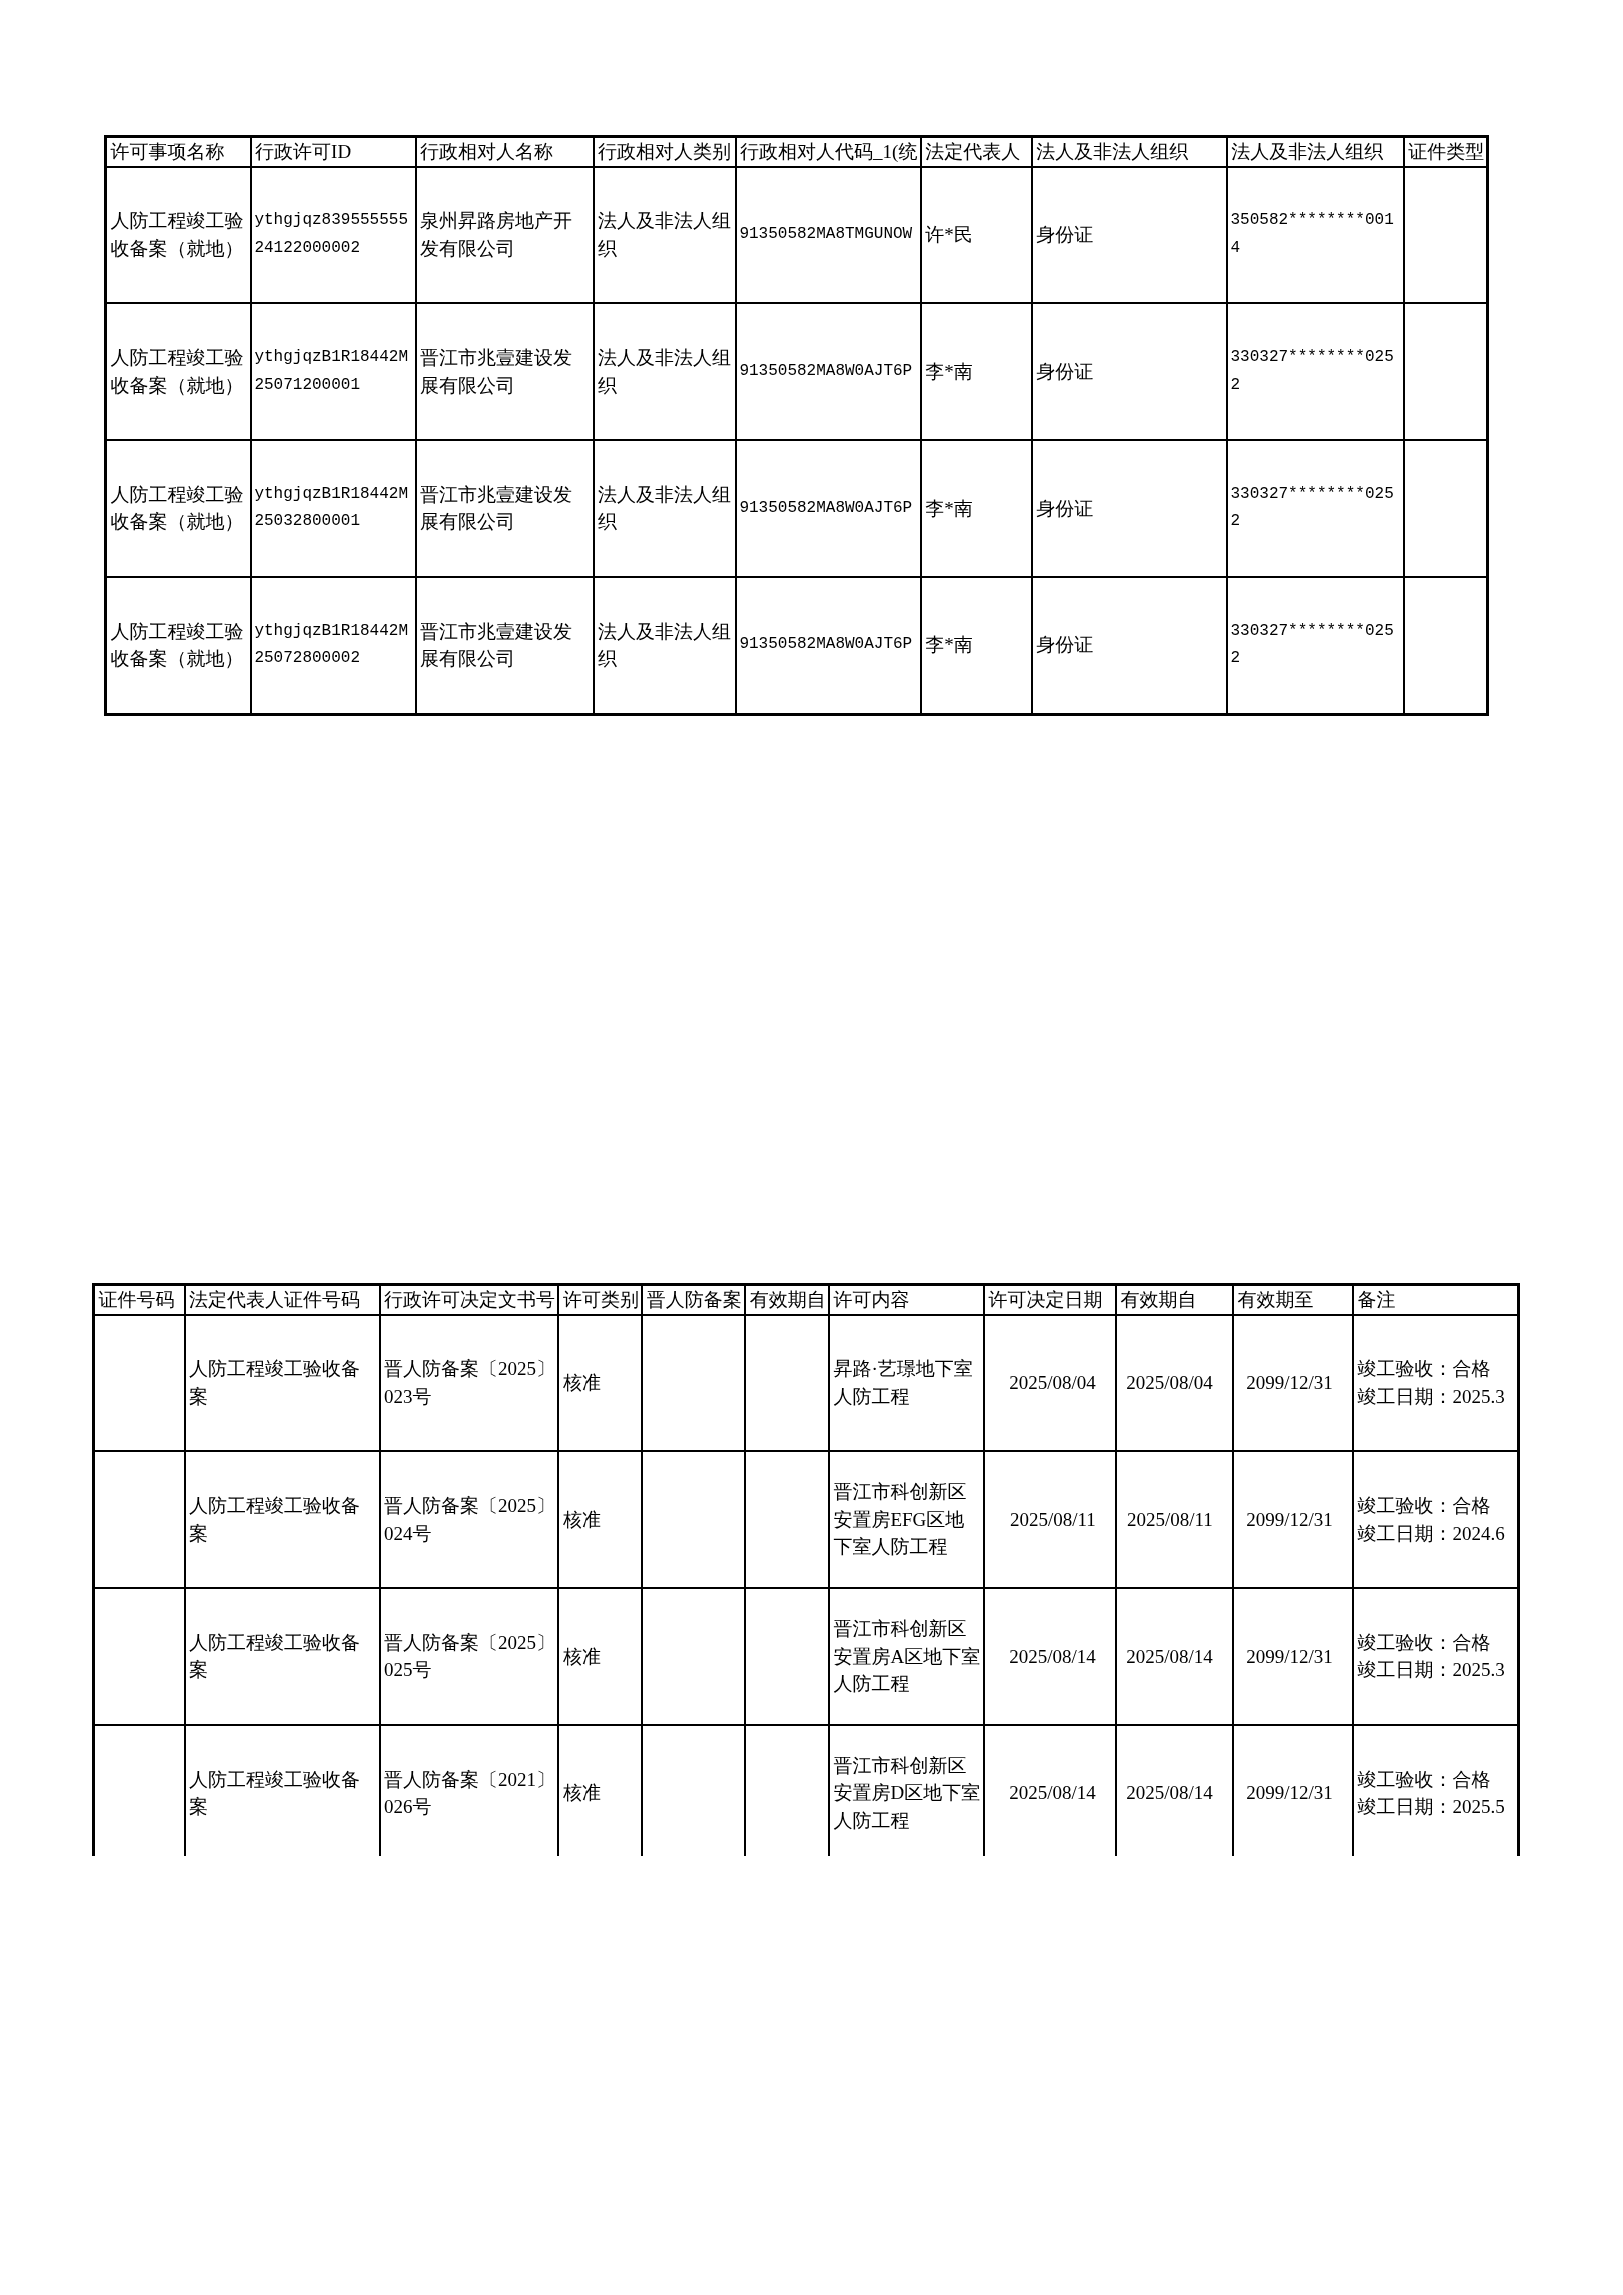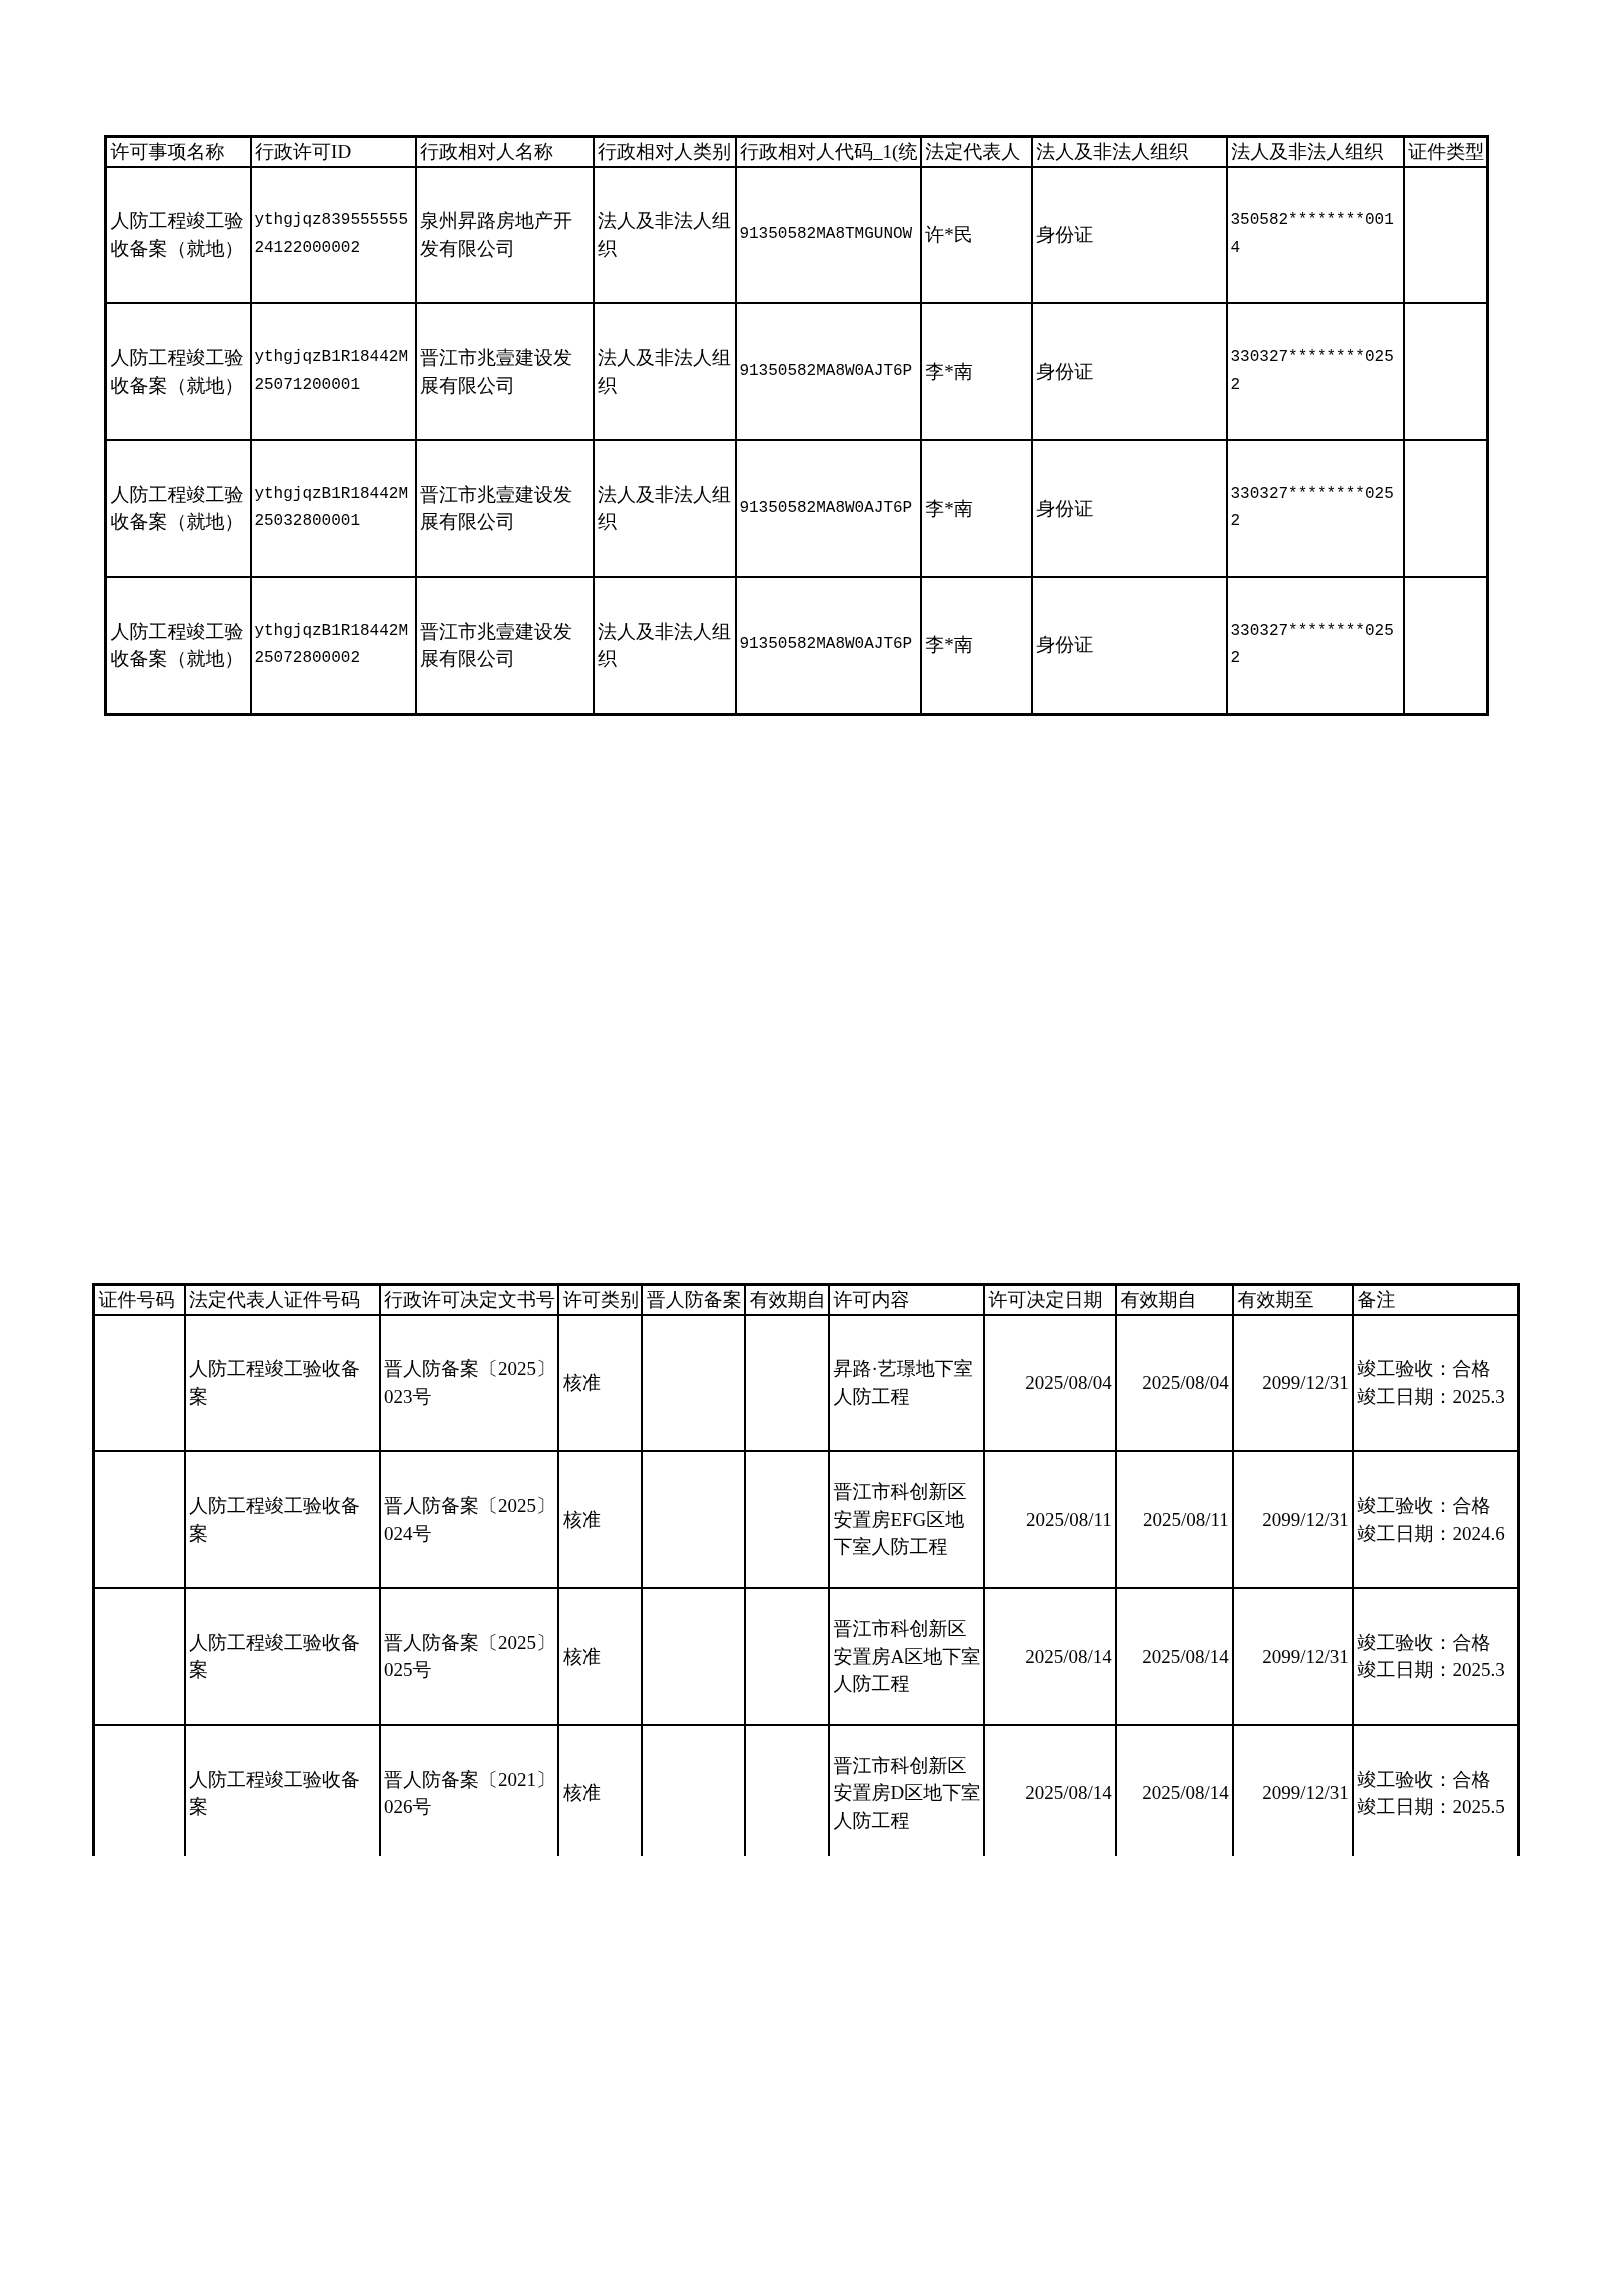--- a/index.html
+++ b/index.html
@@ -35,21 +35,21 @@
   td.cell {
     word-break:break-all;
     line-break:anywhere;
     white-space:pre-line;
   }
   td.code {
     font-family:"Liberation Mono","DejaVu Sans Mono",monospace;
     font-size:16px;
     padding:1.4px 0.7px 1.4px 2.9px;
   }
-  td.right { text-align:right; padding-right:3px; }
+  td.right { text-align:right; padding-right:19px; }
   #table1 { left:104px; top:135px; }
   #table2 { left:92px; top:1283px; }
 </style>
 </head>
 <body>
 
 <div class="sheet">
 
   <table class="grid" id="table1">
     <colgroup>

